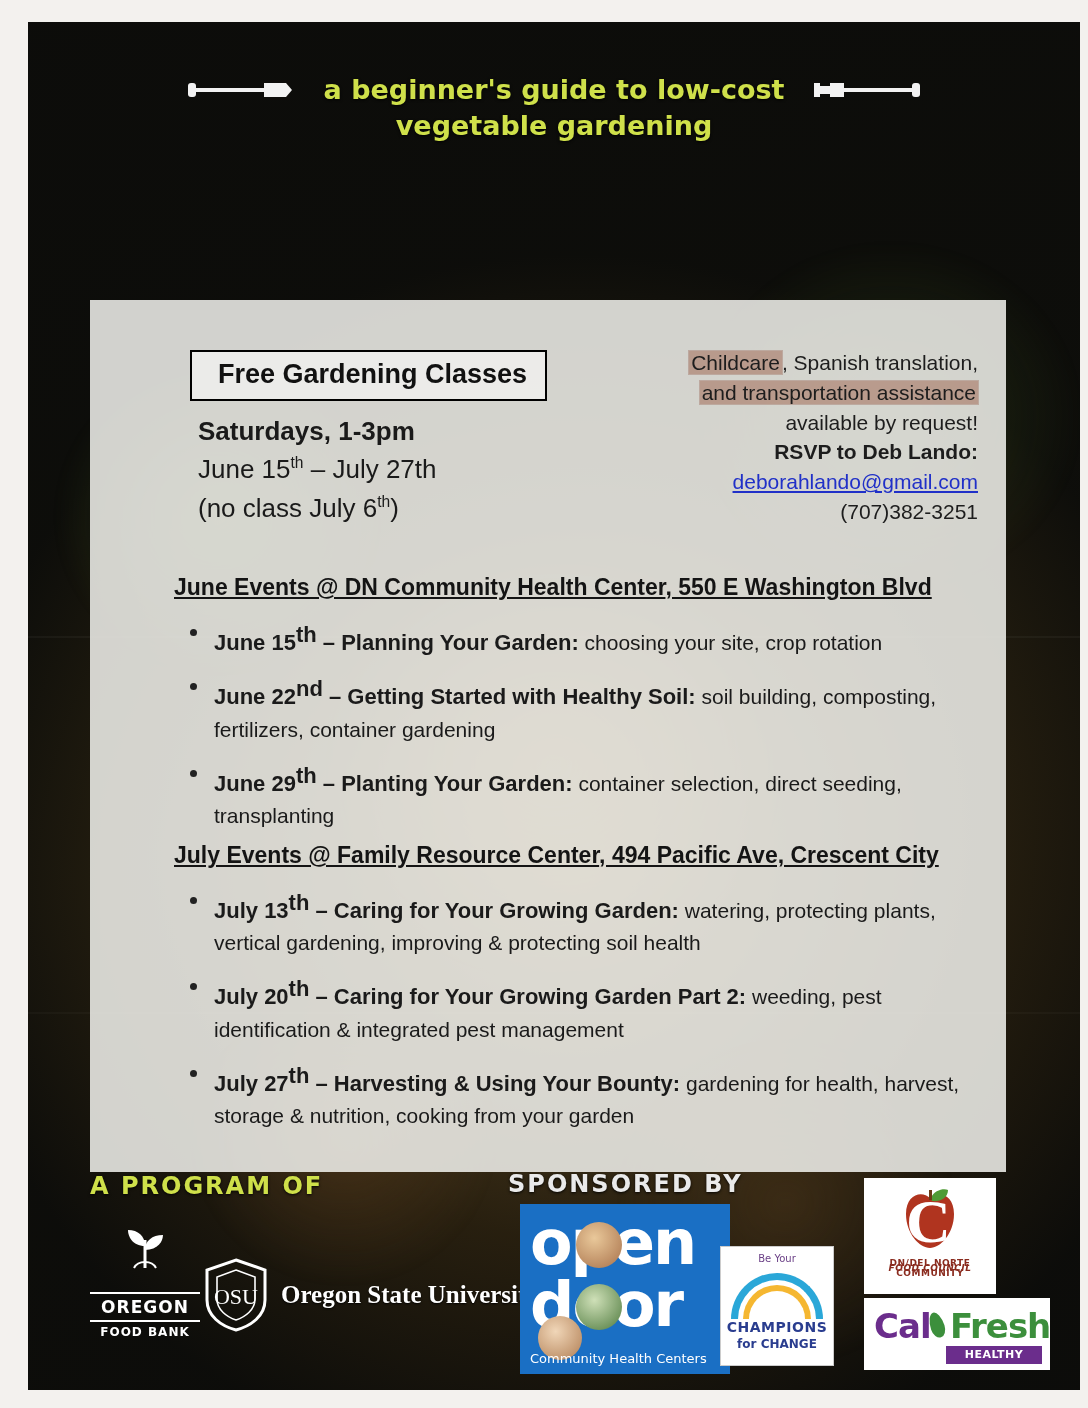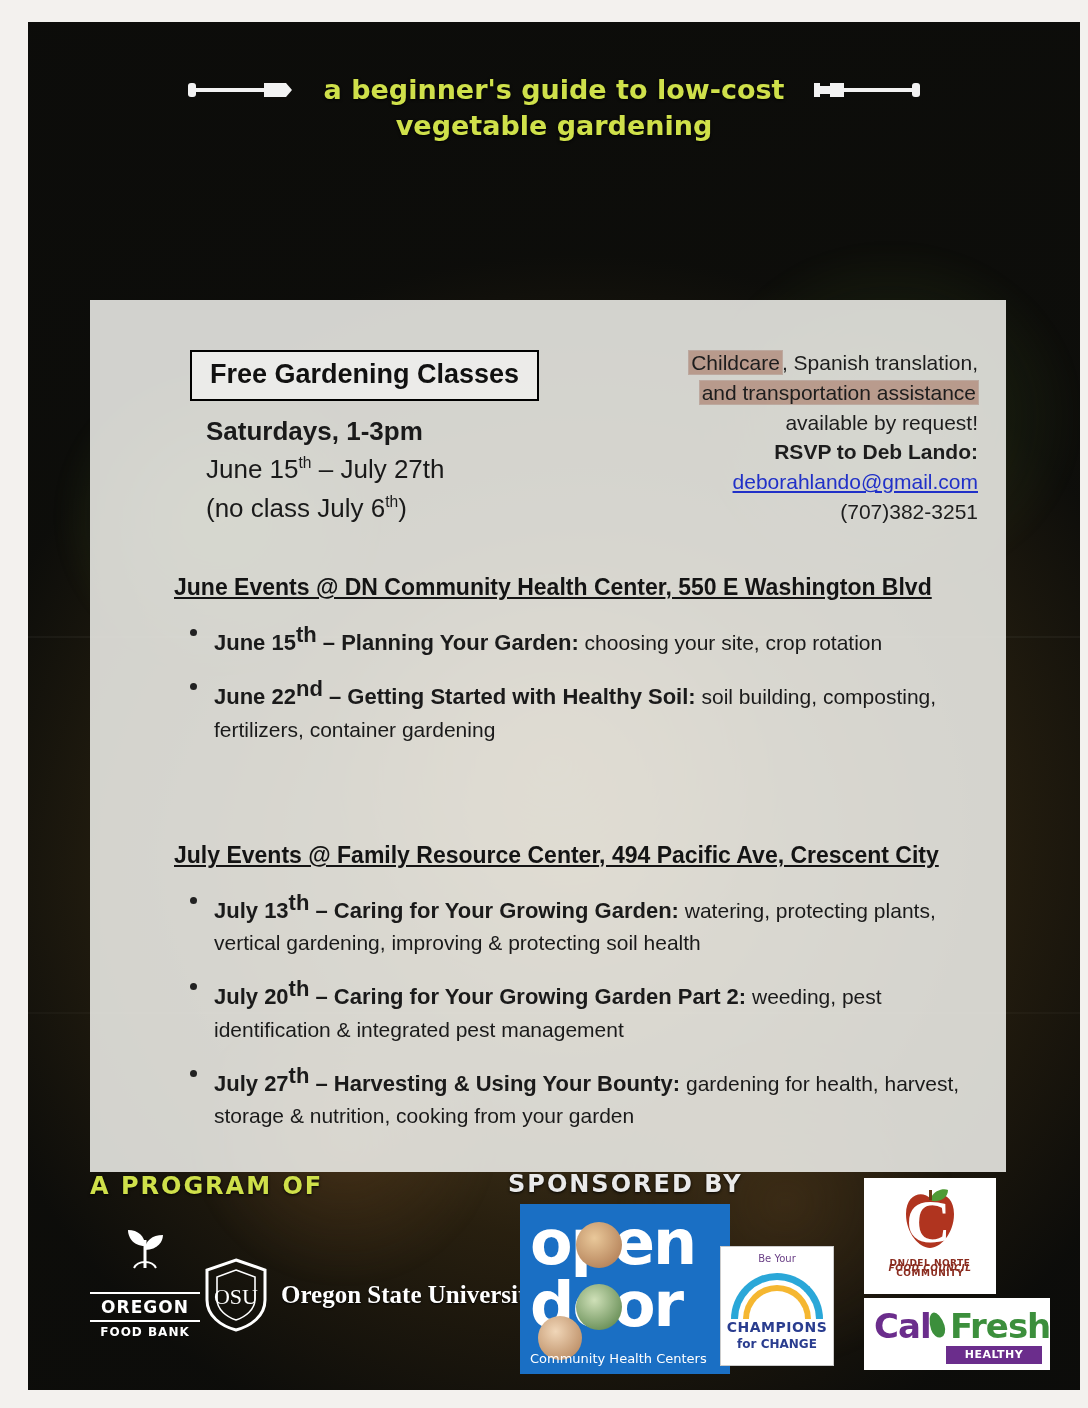--- a/index.html
+++ b/index.html
@@ -107,30 +107,30 @@
     z-index: 6;
     color: #1b1b1b;
   }
   #panel-inner { position: relative; width: 100%; height: 100%; }
 
   .boxed-heading {
     position: absolute;
     left: 100px; top: 50px;
     border: 2px solid #000;
     background: rgba(255,255,255,0.55);
-    padding: 7px 18px 9px 18px;
+    padding: 7px 18px 9px 26px;
     font-size: 27px;
     font-weight: bold;
     color: #111;
     font-family: "Liberation Sans", sans-serif;
   }
 
   #schedule {
     position: absolute;
-    left: 116px; top: 112px;
+    left: 108px; top: 112px;
     font-size: 26px;
     line-height: 1.48;
     color: #1a1a1a;
   }
   #schedule .strong { font-weight: bold; }
   sup { font-size: 0.6em; vertical-align: super; }
 
   #rsvp {
     position: absolute;
     right: 28px; top: 48px;
@@ -513,20 +513,23 @@
         <div class="section-head" style="top: 274px;">
           <span class="bold-u">June Events @  DN Community Health Center</span><span class="thin-u">, 550 E Washington Blvd</span>
         </div>
         <ul class="bullets" style="top: 318px;">
           <li>
             <span class="lead">June 15</span><sup class="lead">th</sup><span class="lead"> – Planning Your Garden:</span><span> choosing your site, crop rotation</span>
           </li>
           <li>
             <span class="lead">June 22</span><sup class="lead">nd</sup><span class="lead"> – Getting Started with Healthy Soil:</span><span> soil building, composting, fertilizers, container gardening</span>
           </li>
+          <li>
+            <span class="lead">June 29</span><sup class="lead">th</sup><span class="lead"> – Planting Your Garden:</span><span> container selection, direct seeding, transplanting</span>
+          </li>
         </ul>
 
         <div class="section-head" style="top: 542px;">
           <span class="bold-u">July Events @  Family Resource Center</span><span class="thin-u">, 494 Pacific Ave, Crescent City</span>
         </div>
         <ul class="bullets" style="top: 586px;">
           <li>
             <span class="lead">July 13</span><sup class="lead">th</sup><span class="lead"> – Caring for Your Growing Garden:</span><span> watering, protecting plants, vertical gardening, improving &amp; protecting soil health</span>
           </li>
           <li>

